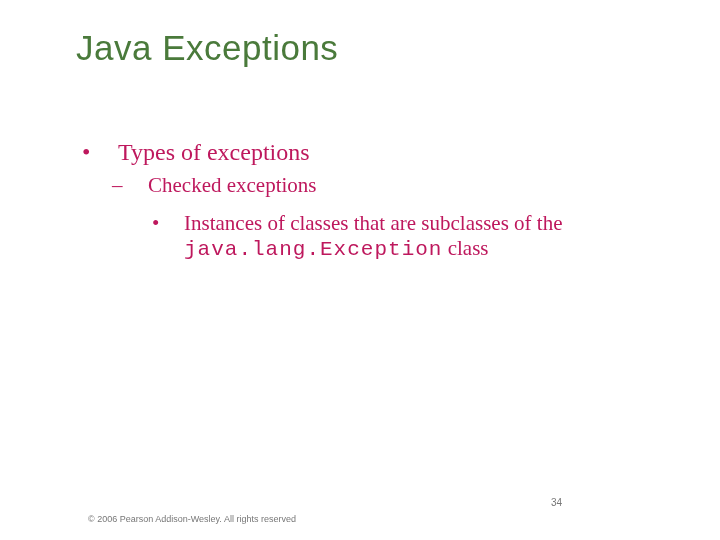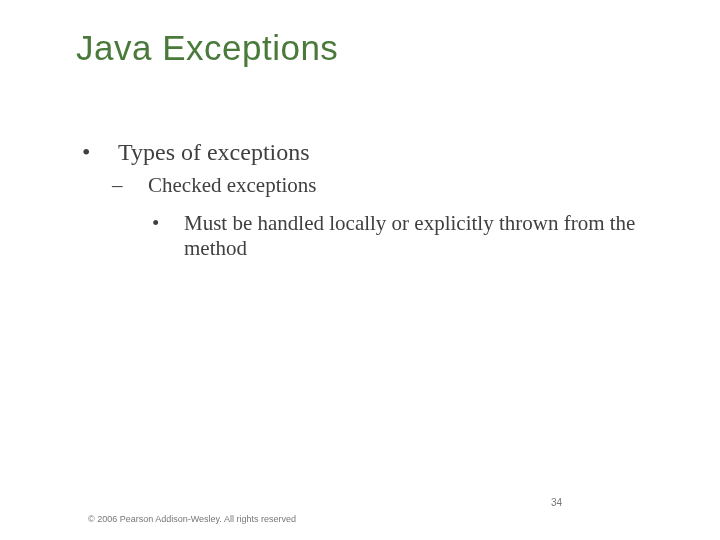--- a/index.html
+++ b/index.html
@@ -24,21 +24,21 @@
     font-family: Arial, Helvetica, sans-serif;
     font-size: 35px;
     color: #4a7a3b;
     letter-spacing: 0.5px;
   }
   .content {
     position: absolute;
     left: 100px;
     top: 138px;
     width: 560px;
-    color: #404040;
+    color: #be185d;
     font-size: 24px;
     line-height: 1.2;
   }
   .l1 {
     text-indent: -18px;
     margin-left: 18px;
     margin-bottom: 6px;
   }
   .l2 {
     text-indent: -18px;
@@ -96,24 +96,25 @@
   <div class="content">
 
     <div class="l1">
       <span class="dot">•</span><span>Types of exceptions</span>
     </div>
 
     <div class="l2">
       <span class="dash">–</span><span>Checked exceptions</span>
     </div>
 
+    <div class="l3">
+      <span class="bullet">•</span><span>Instances of classes that are subclasses of the</span>
+      <span class="code">java.lang.Exception</span><span> class</span>
+    </div>
 
-    <div class="l3">
-      <span class="bullet">•</span><span>Must be handled locally or explicitly thrown from the method</span>
-    </div>
 
 
   </div>
 
   <div class="footer-left">© 2006 Pearson Addison-Wesley. All rights reserved</div>
   <div class="footer-right">34</div>
 
 </div>
 
 </body></html>

